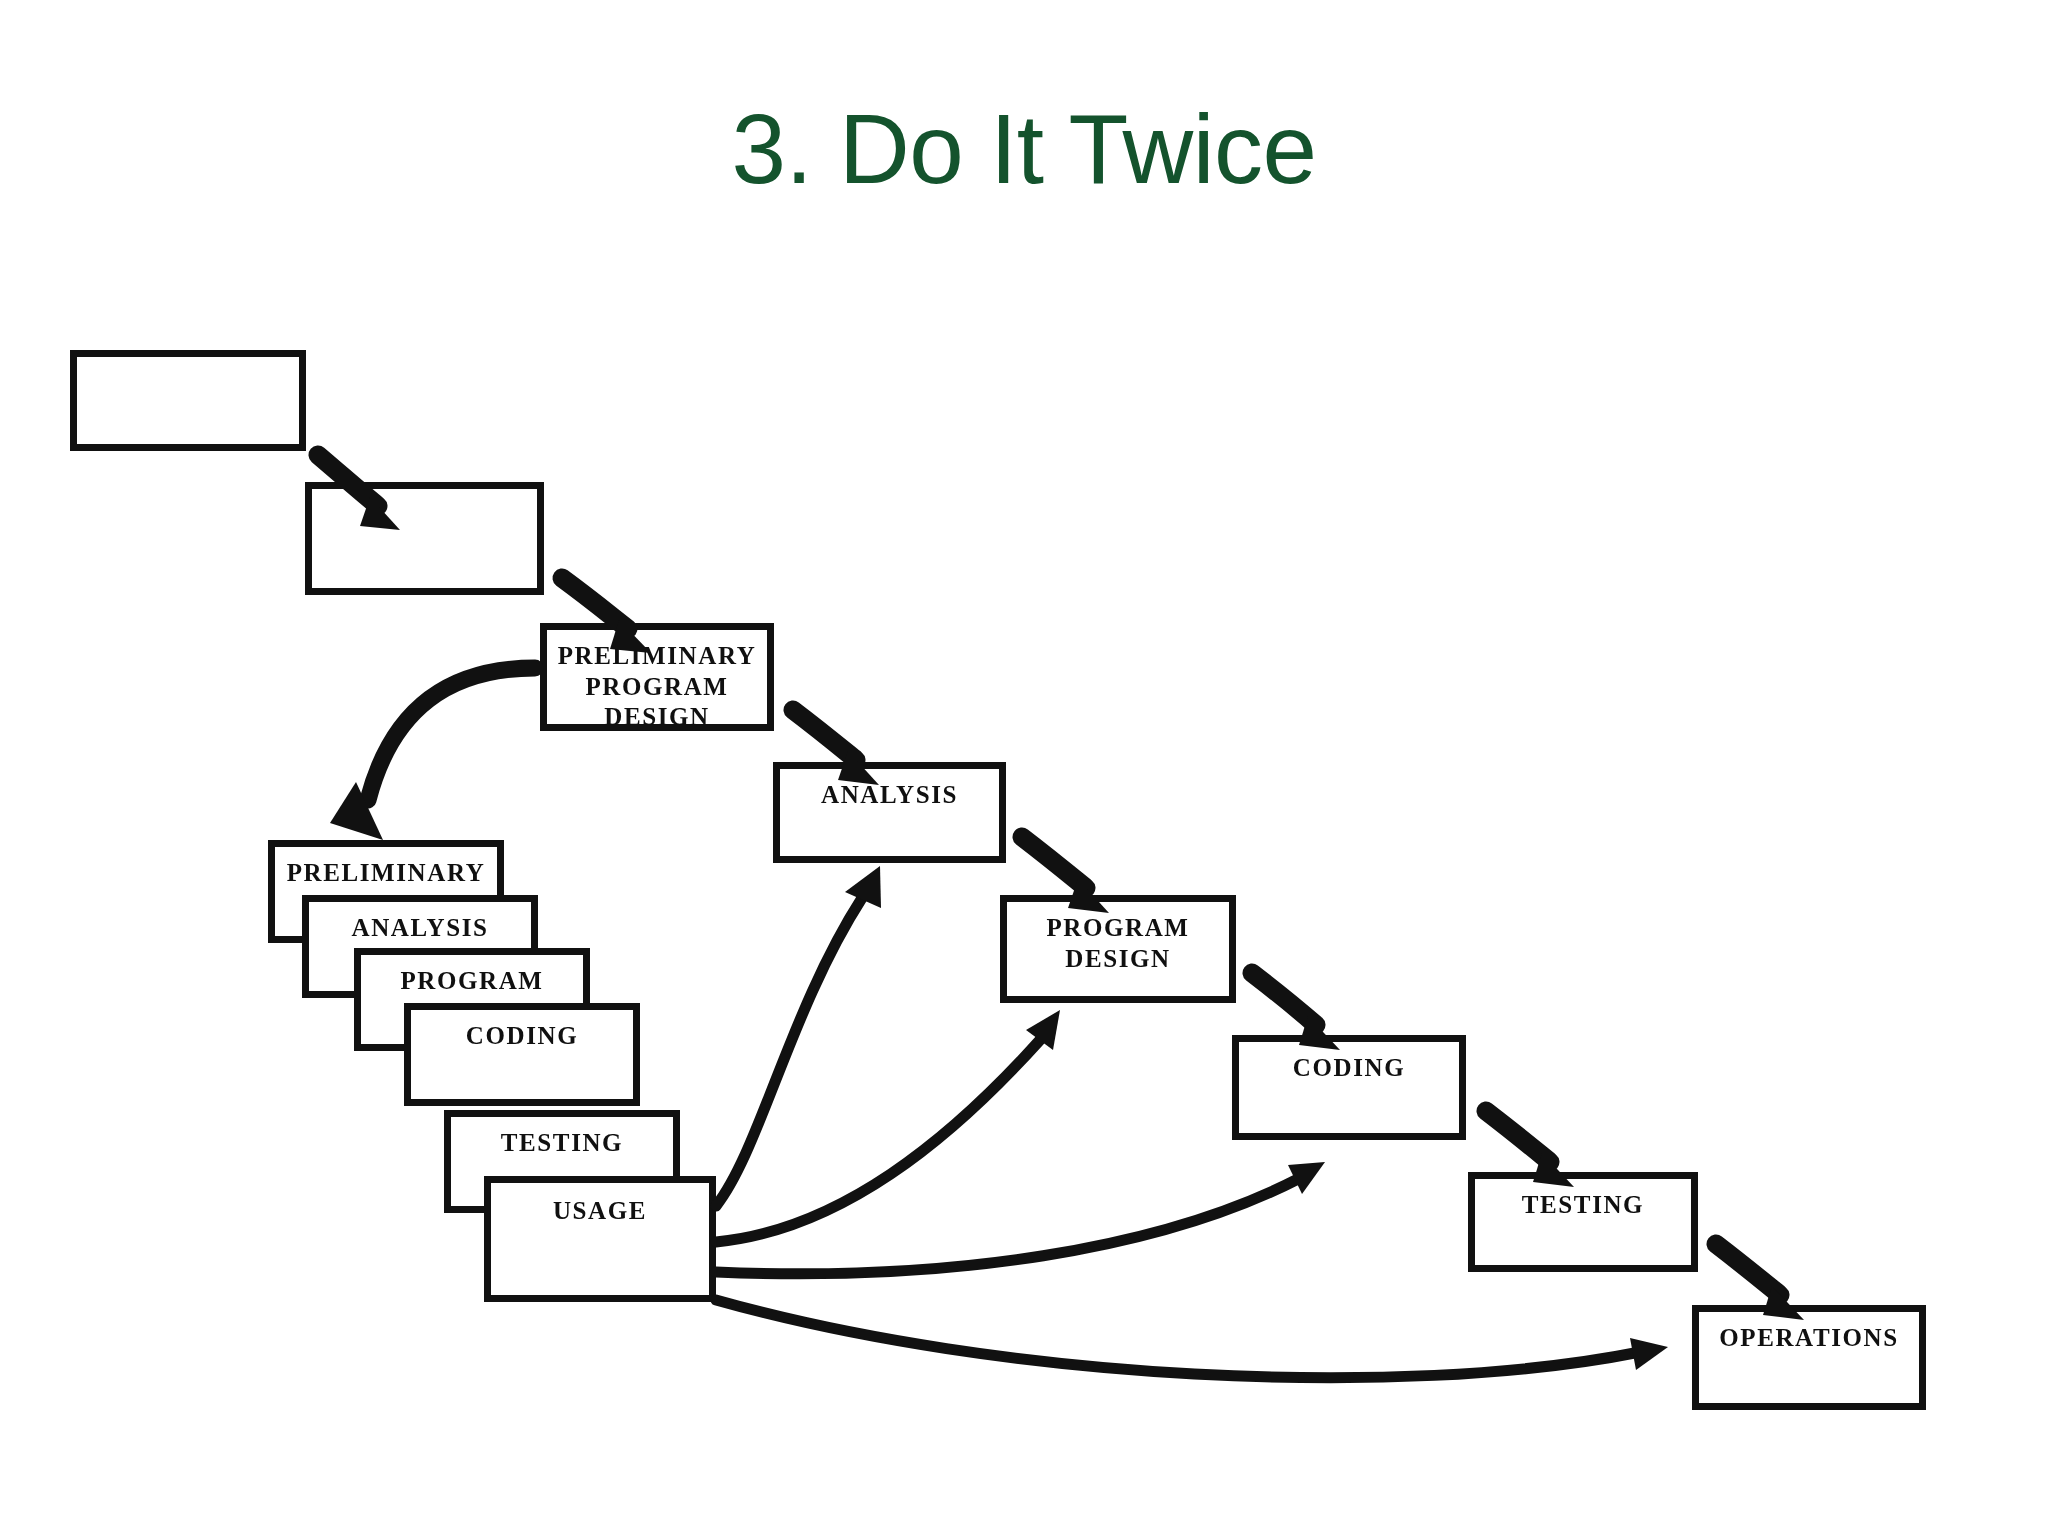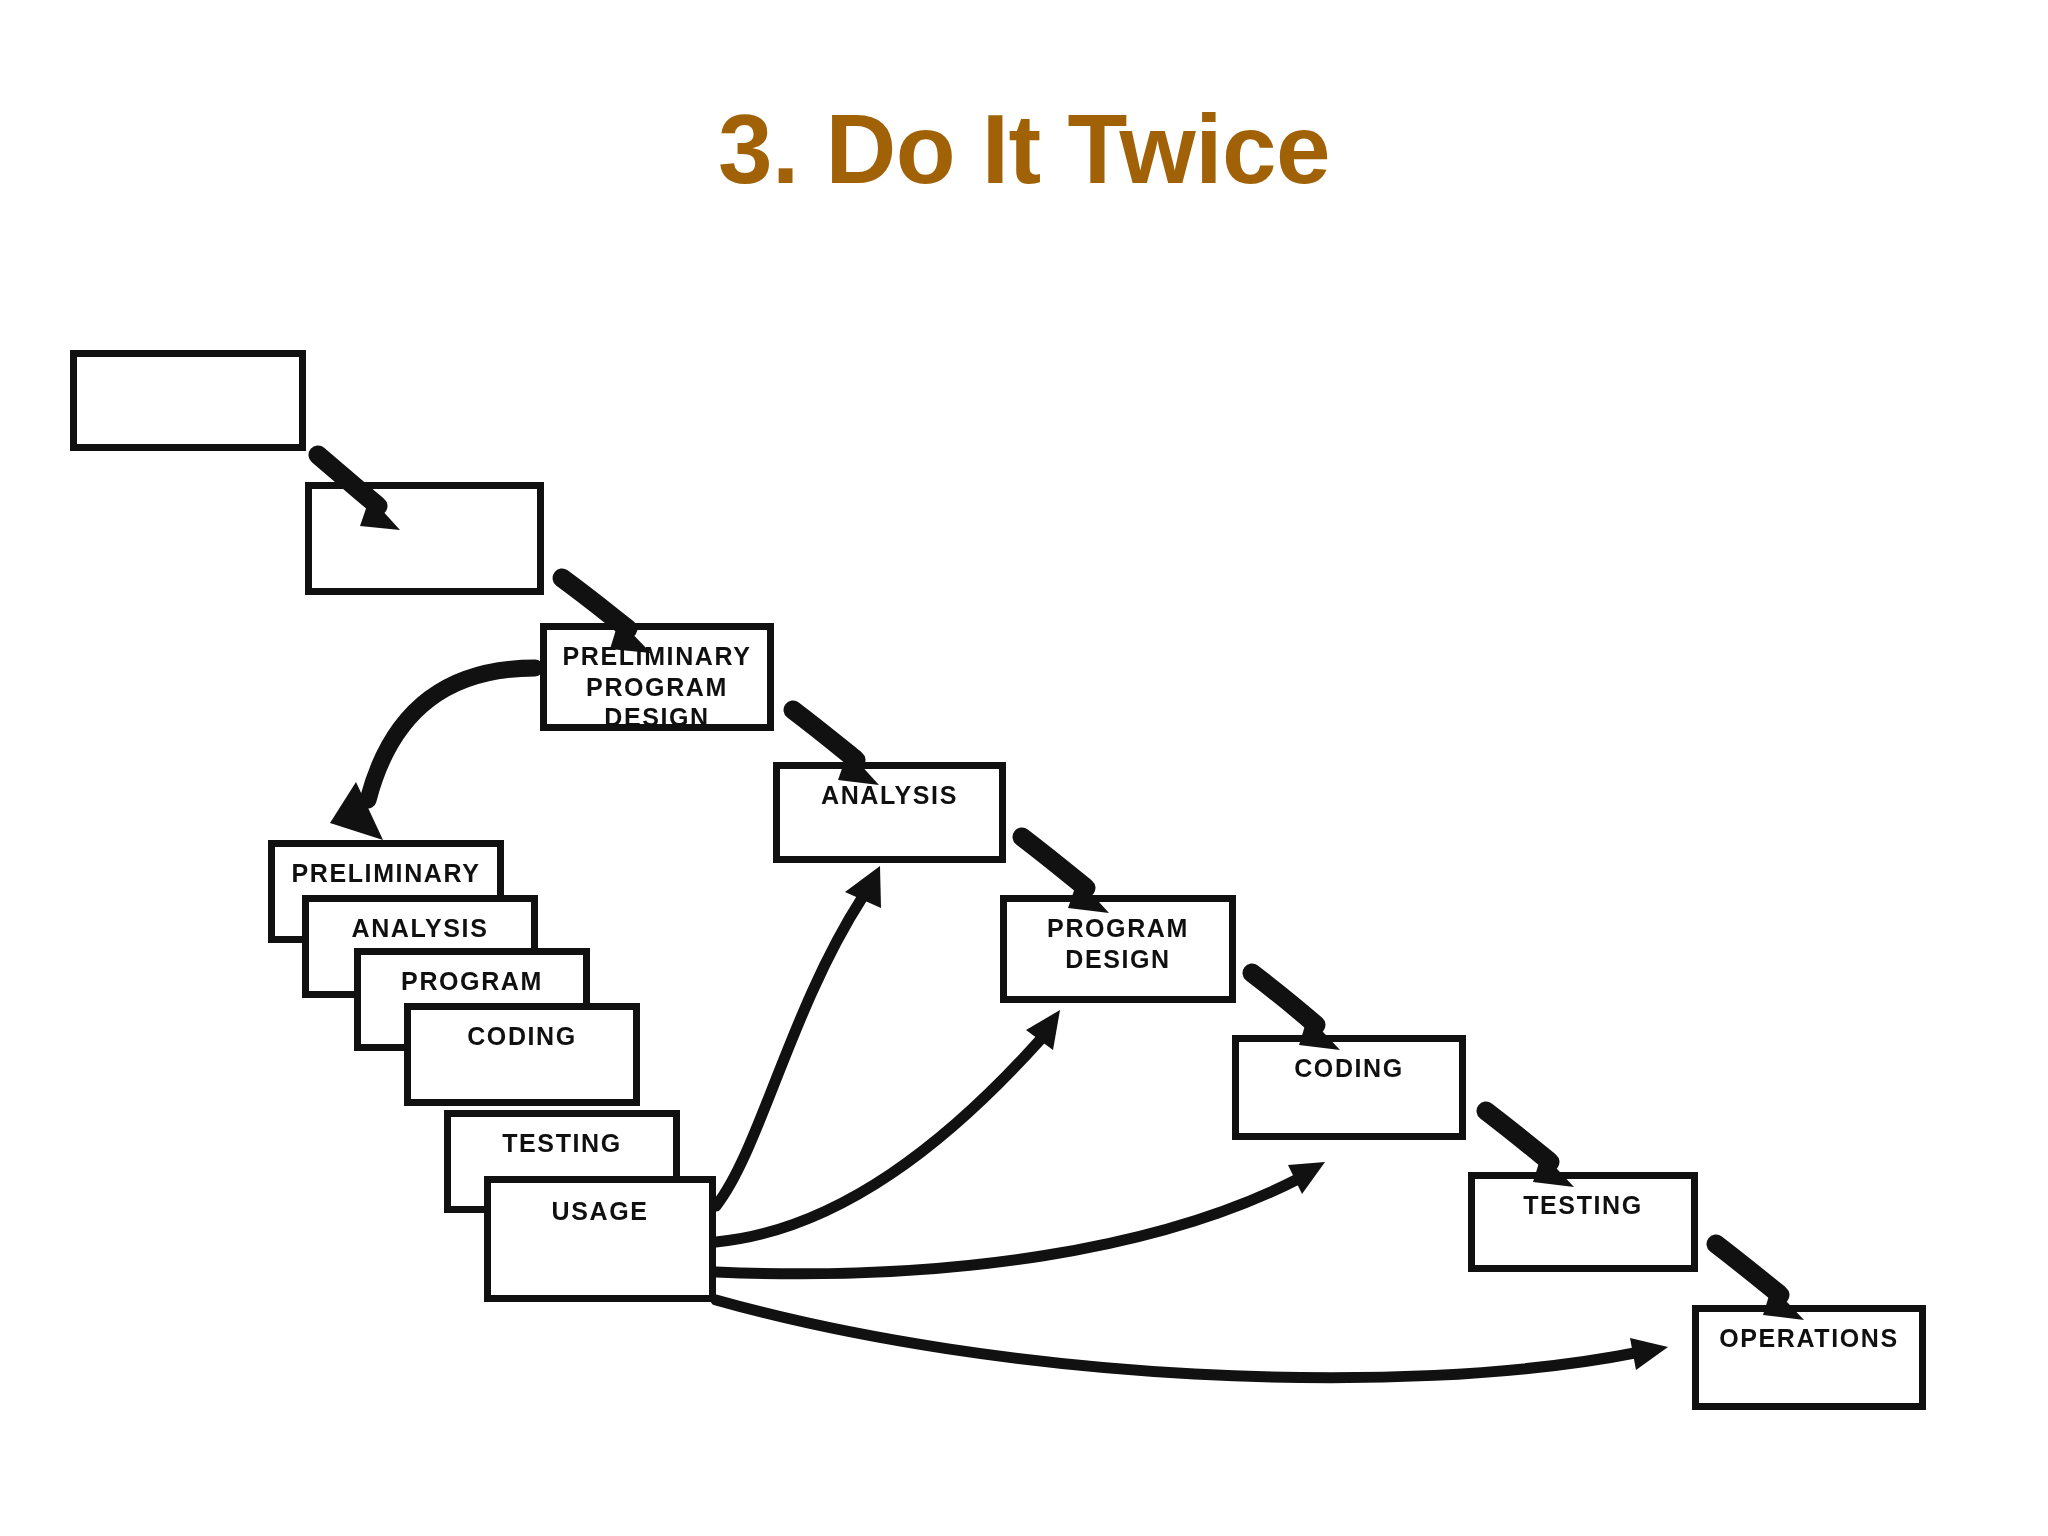--- a/index.html
+++ b/index.html
@@ -17,22 +17,22 @@
     font-family: "Liberation Sans", sans-serif;
   }
   #slide-title {
     position: absolute;
     left: 0;
     top: 96px;
     width: 2048px;
     text-align: center;
     font-family: "Liberation Sans", sans-serif;
     font-size: 98px;
-    font-weight: 700;
-    color: #a16207;
+    font-weight: 400;
+    color: #14532d;
     letter-spacing: -0.5px;
     line-height: 1.1;
     white-space: pre;
   }
   #diagram {
     position: absolute;
     left: 0;
     top: 0;
     width: 2048px;
     height: 1536px;
@@ -40,21 +40,21 @@
   .wf-box {
     position: absolute;
     box-sizing: border-box;
     background: #ffffff;
     border: 7px solid #111111;
     display: flex;
     align-items: flex-start;
     justify-content: center;
   }
   .wf-box .wf-label {
-    font-family: Liberation Sans, sans-serif;
+    font-family: Liberation Serif, serif;
     font-weight: 700;
     font-size: 25px;
     letter-spacing: 1.6px;
     line-height: 1.22;
     color: #101010;
     text-align: center;
     white-space: pre-line;
     padding-top: 11px;
     user-select: none;
   }

